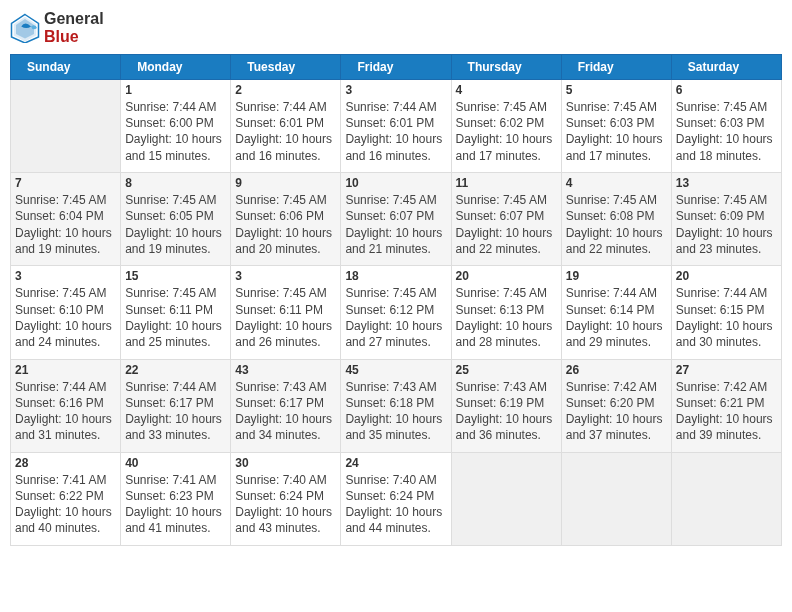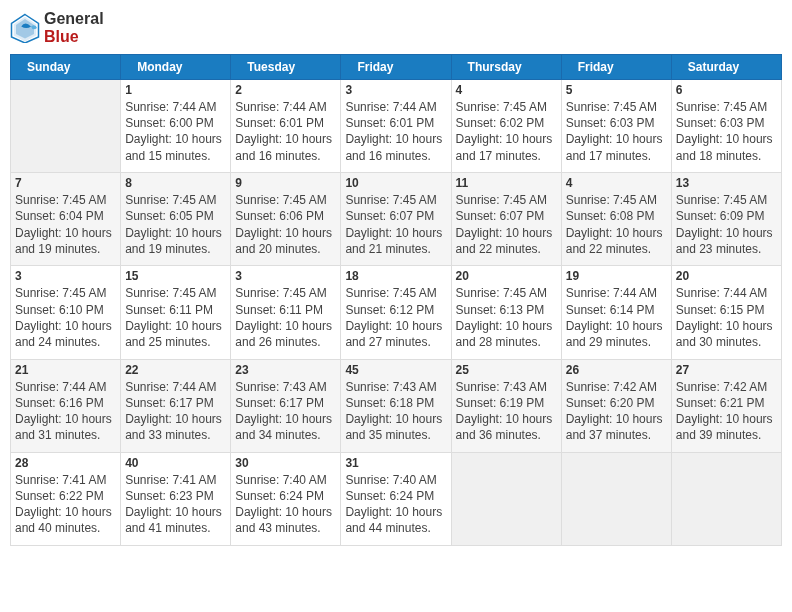--- a/index.html
+++ b/index.html
@@ -281,21 +281,21 @@
 and 31 minutes.</div>
           </td>
           <td>
             <span class="day-num">22</span>
             <div class="day-info" style="white-space: pre-line;">Sunrise: 7:44 AM
 Sunset: 6:17 PM
 Daylight: 10 hours
 and 33 minutes.</div>
           </td>
           <td>
-            <span class="day-num">23</span>
+            <span class="day-num">43</span>
             <div class="day-info" style="white-space: pre-line;">Sunrise: 7:43 AM
 Sunset: 6:17 PM
 Daylight: 10 hours
 and 34 minutes.</div>
           </td>
           <td>
             <span class="day-num">45</span>
             <div class="day-info" style="white-space: pre-line;">Sunrise: 7:43 AM
 Sunset: 6:18 PM
 Daylight: 10 hours
@@ -339,21 +339,21 @@
 and 41 minutes.</div>
           </td>
           <td>
             <span class="day-num">30</span>
             <div class="day-info" style="white-space: pre-line;">Sunrise: 7:40 AM
 Sunset: 6:24 PM
 Daylight: 10 hours
 and 43 minutes.</div>
           </td>
           <td>
-            <span class="day-num">31</span>
+            <span class="day-num">24</span>
             <div class="day-info" style="white-space: pre-line;">Sunrise: 7:40 AM
 Sunset: 6:24 PM
 Daylight: 10 hours
 and 44 minutes.</div>
           </td>
           <td class="empty"></td>
           <td class="empty"></td>
           <td class="empty"></td>
         </tr>
       </tbody>

